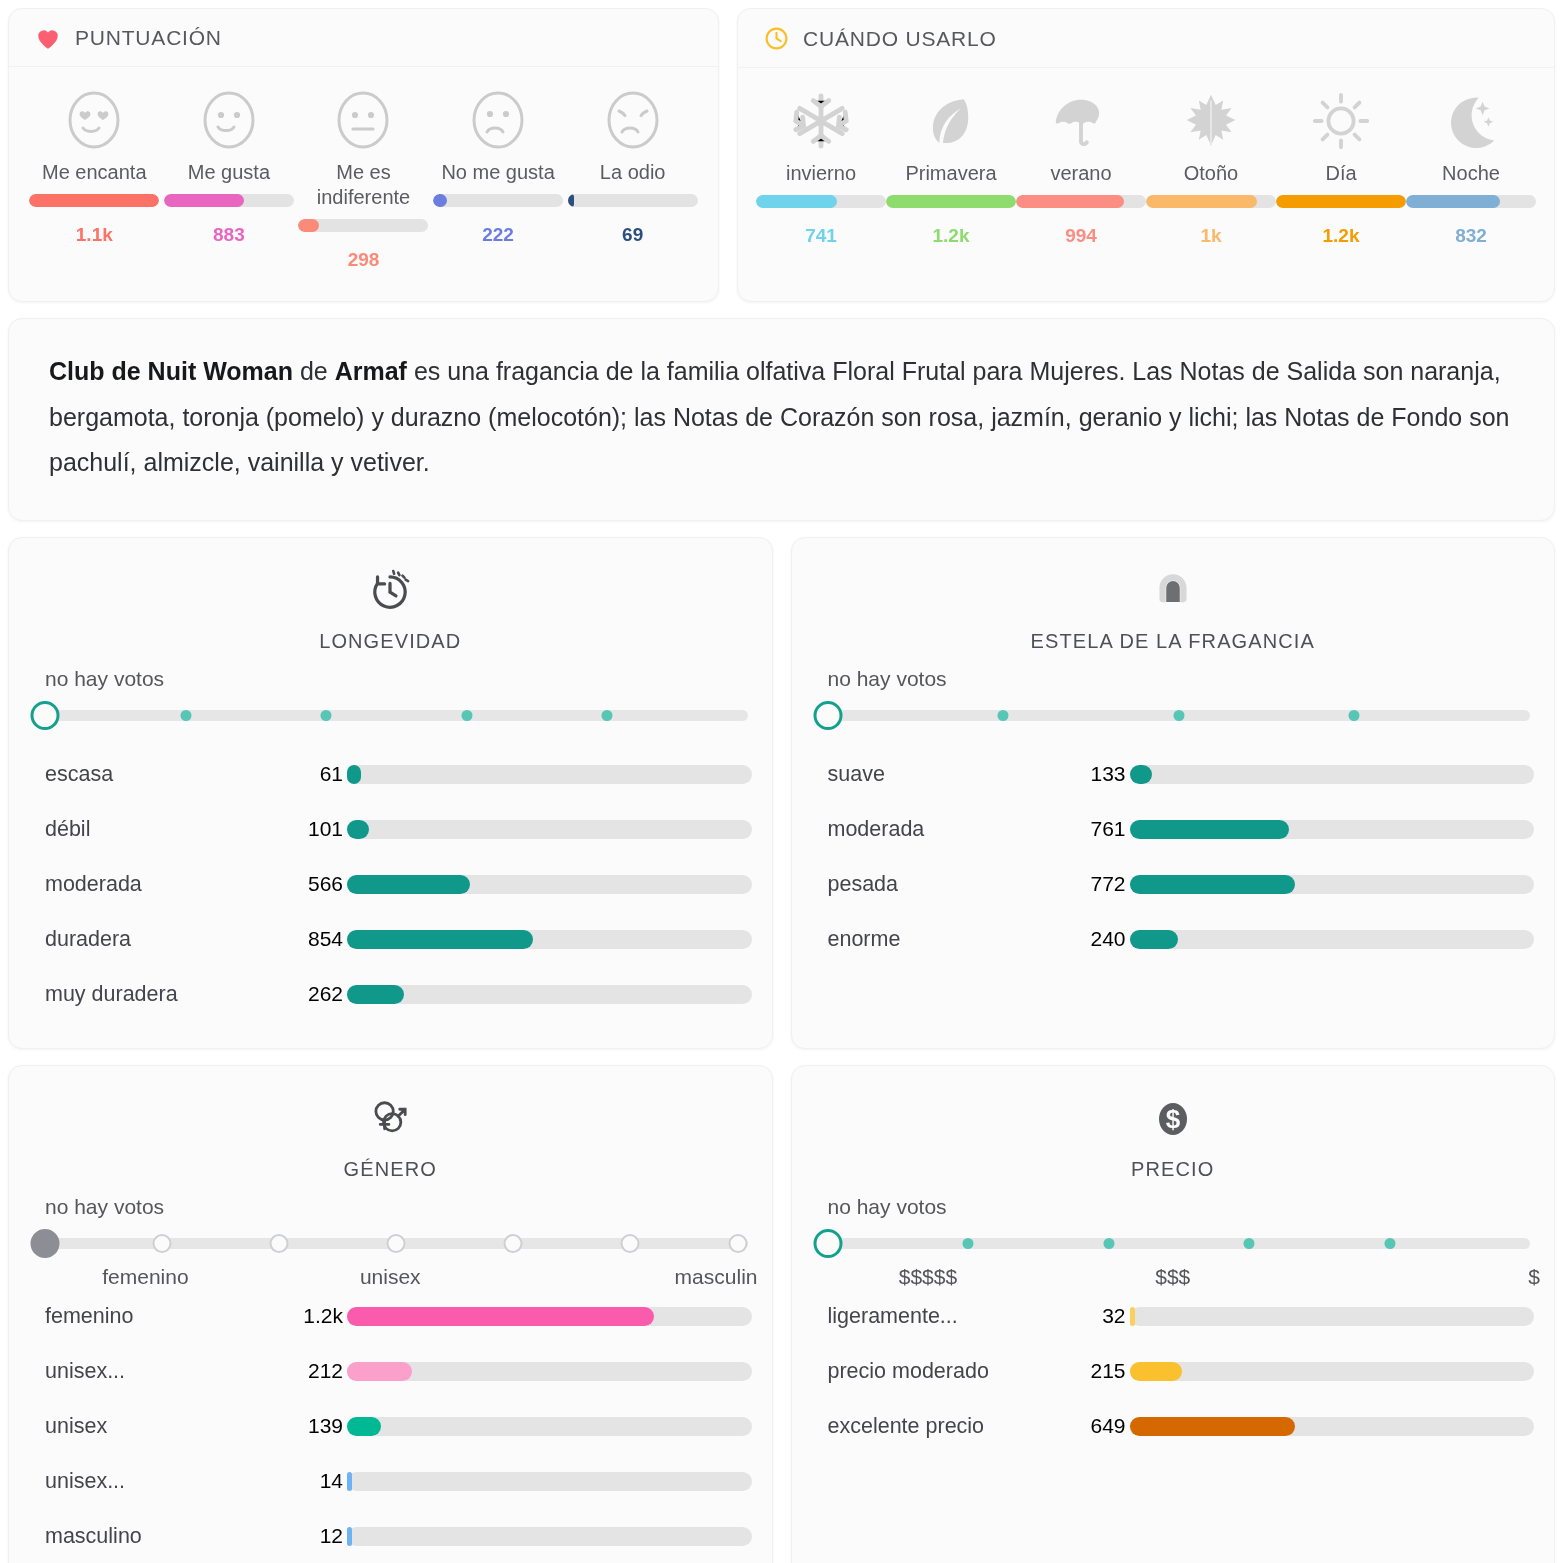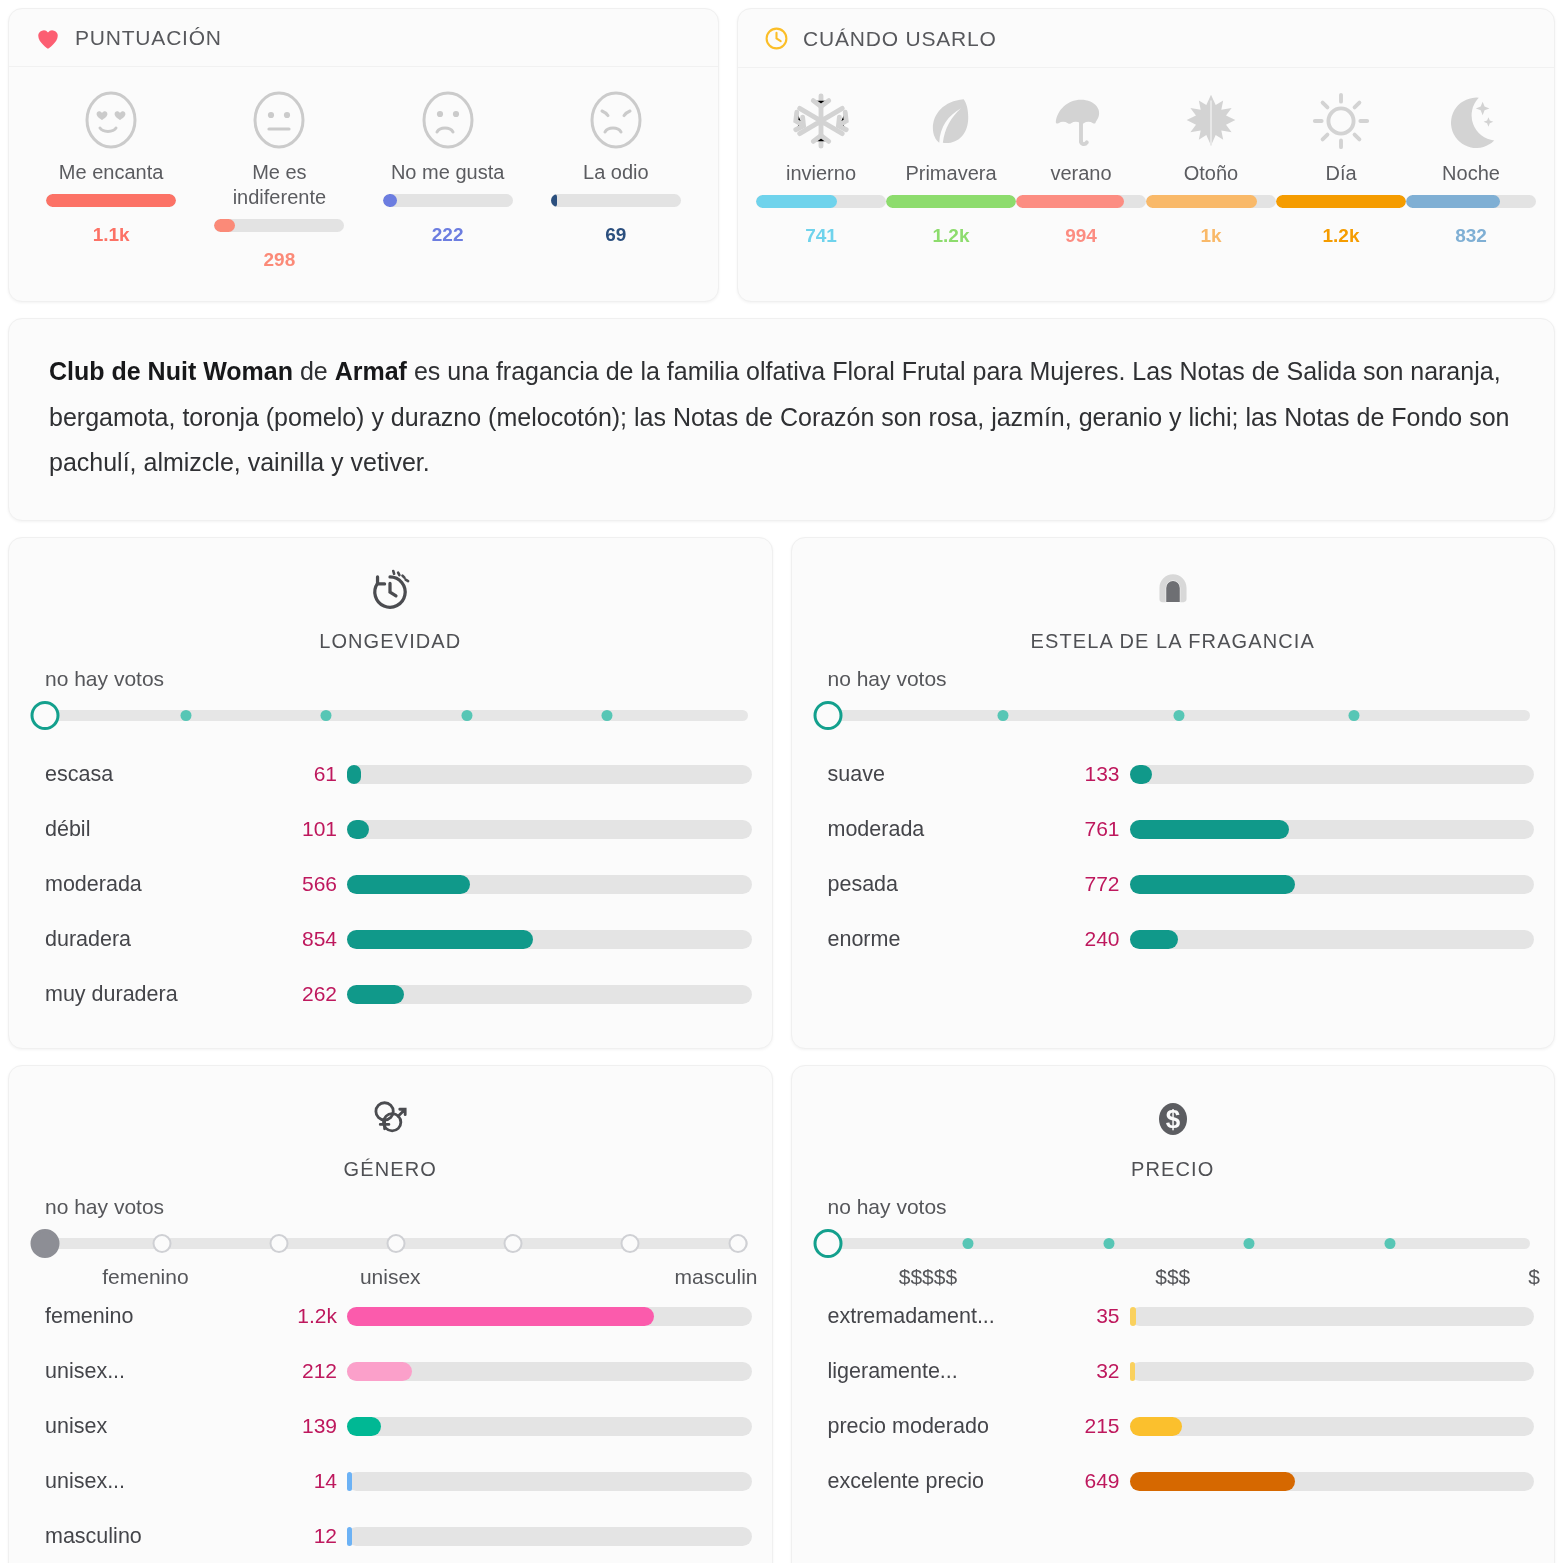--- a/index.html
+++ b/index.html
@@ -85,21 +85,21 @@
   .scale {
     display: flex; margin: 2px 14px 0 14px; font-size: 21px; color: #55565a;
   }
   .scale span { flex: 1; }
   .scale span.c { text-align: center; }
   .scale span.r { text-align: right; }
 
   .bars { padding: 12px 20px 26px 16px; }
   .brow { display: flex; align-items: center; height: 55px; }
   .brow .bname { width: 252px; font-size: 21.5px; color: #44454a; padding-left: 20px; }
-  .brow .bval { width: 70px; text-align: right; font-size: 21px; color: #be185d; padding-right: 10px; }
+  .brow .bval { width: 70px; text-align: right; font-size: 21px; color: #000000; padding-right: 4px; }
   .brow .btrack {
     flex: 1; height: 19px; background: #e4e4e4; border-radius: 10px; position: relative;
   }
   .brow .bfill { position: absolute; left: 0; top: 0; height: 100%; border-radius: 10px; min-width: 5px; }
   .gender-bars { padding-top: 0; }
   .price-bars { padding-top: 0; }
 </style>
 </head>
 <body>
 
@@ -124,20 +124,35 @@
                 <path d="M18 24c1.6-2.6 5.4-2.3 5.4 1 0 2.6-3.3 4.6-5.4 6-2.1-1.4-5.4-3.4-5.4-6 0-3.3 3.8-3.6 5.4-1z" fill="#cbcbcb" transform="translate(5,1)"></path>
                 <path d="M18 24c1.6-2.6 5.4-2.3 5.4 1 0 2.6-3.3 4.6-5.4 6-2.1-1.4-5.4-3.4-5.4-6 0-3.3 3.8-3.6 5.4-1z" fill="#cbcbcb" transform="translate(23,1)"></path>
                 <path d="M21 40c3 4.5 13 4.5 16 0" fill="none" stroke="#cbcbcb" stroke-width="3" stroke-linecap="round"></path>
               </svg>
             </div>
             <div class="vlabel">Me encanta</div>
             <div class="vbar">
               <i style="width:100%;background:#fc7266"></i>
             </div>
             <div class="vnum" style="color:#fc7266">1.1k</div>
+          </div>
+          <div class="vote-col">
+            <div class="glyph">
+              <svg width="64" height="64" viewBox="0 0 64 64">
+                <ellipse cx="32" cy="32" rx="24" ry="27" fill="none" stroke="#cbcbcb" stroke-width="3"></ellipse>
+                <circle cx="24" cy="27" r="3.1" fill="#cbcbcb"></circle>
+                <circle cx="40" cy="27" r="3.1" fill="#cbcbcb"></circle>
+                <path d="M21 39c3 4.8 13 4.8 16 0" fill="none" stroke="#cbcbcb" stroke-width="3" stroke-linecap="round"></path>
+              </svg>
+            </div>
+            <div class="vlabel">Me gusta</div>
+            <div class="vbar">
+              <i style="width:62%;background:#e866c0"></i>
+            </div>
+            <div class="vnum" style="color:#e866c0">883</div>
           </div>
           <div class="vote-col">
             <div class="glyph">
               <svg width="64" height="64" viewBox="0 0 64 64">
                 <ellipse cx="32" cy="32" rx="24" ry="27" fill="none" stroke="#cbcbcb" stroke-width="3"></ellipse>
                 <circle cx="24" cy="27" r="3.1" fill="#cbcbcb"></circle>
                 <circle cx="40" cy="27" r="3.1" fill="#cbcbcb"></circle>
                 <path d="M22 41h20" fill="none" stroke="#cbcbcb" stroke-width="3.2" stroke-linecap="round"></path>
               </svg>
             </div>
@@ -493,27 +508,20 @@
           <div class="dot " style="left:calc(22px + 80% - 20.8px)"></div>
           <div class="knob "></div>
         </div>
       <div class="scale">
         <span class="c">$$$$$</span>
         <span class="c">$$$</span>
         <span class="r">$</span>
       </div>
       <div class="bars price-bars" id="price-bars">
           <div class="brow">
-            <div class="bname">extremadament...</div>
-            <div class="bval">35</div>
-            <div class="btrack">
-              <div class="bfill" style="width:1.6%;background:#fad15e"></div>
-            </div>
-          </div>
-          <div class="brow">
             <div class="bname">ligeramente...</div>
             <div class="bval">32</div>
             <div class="btrack">
               <div class="bfill" style="width:1.4%;background:#fad15e"></div>
             </div>
           </div>
           <div class="brow">
             <div class="bname">precio moderado</div>
             <div class="bval">215</div>
             <div class="btrack">

